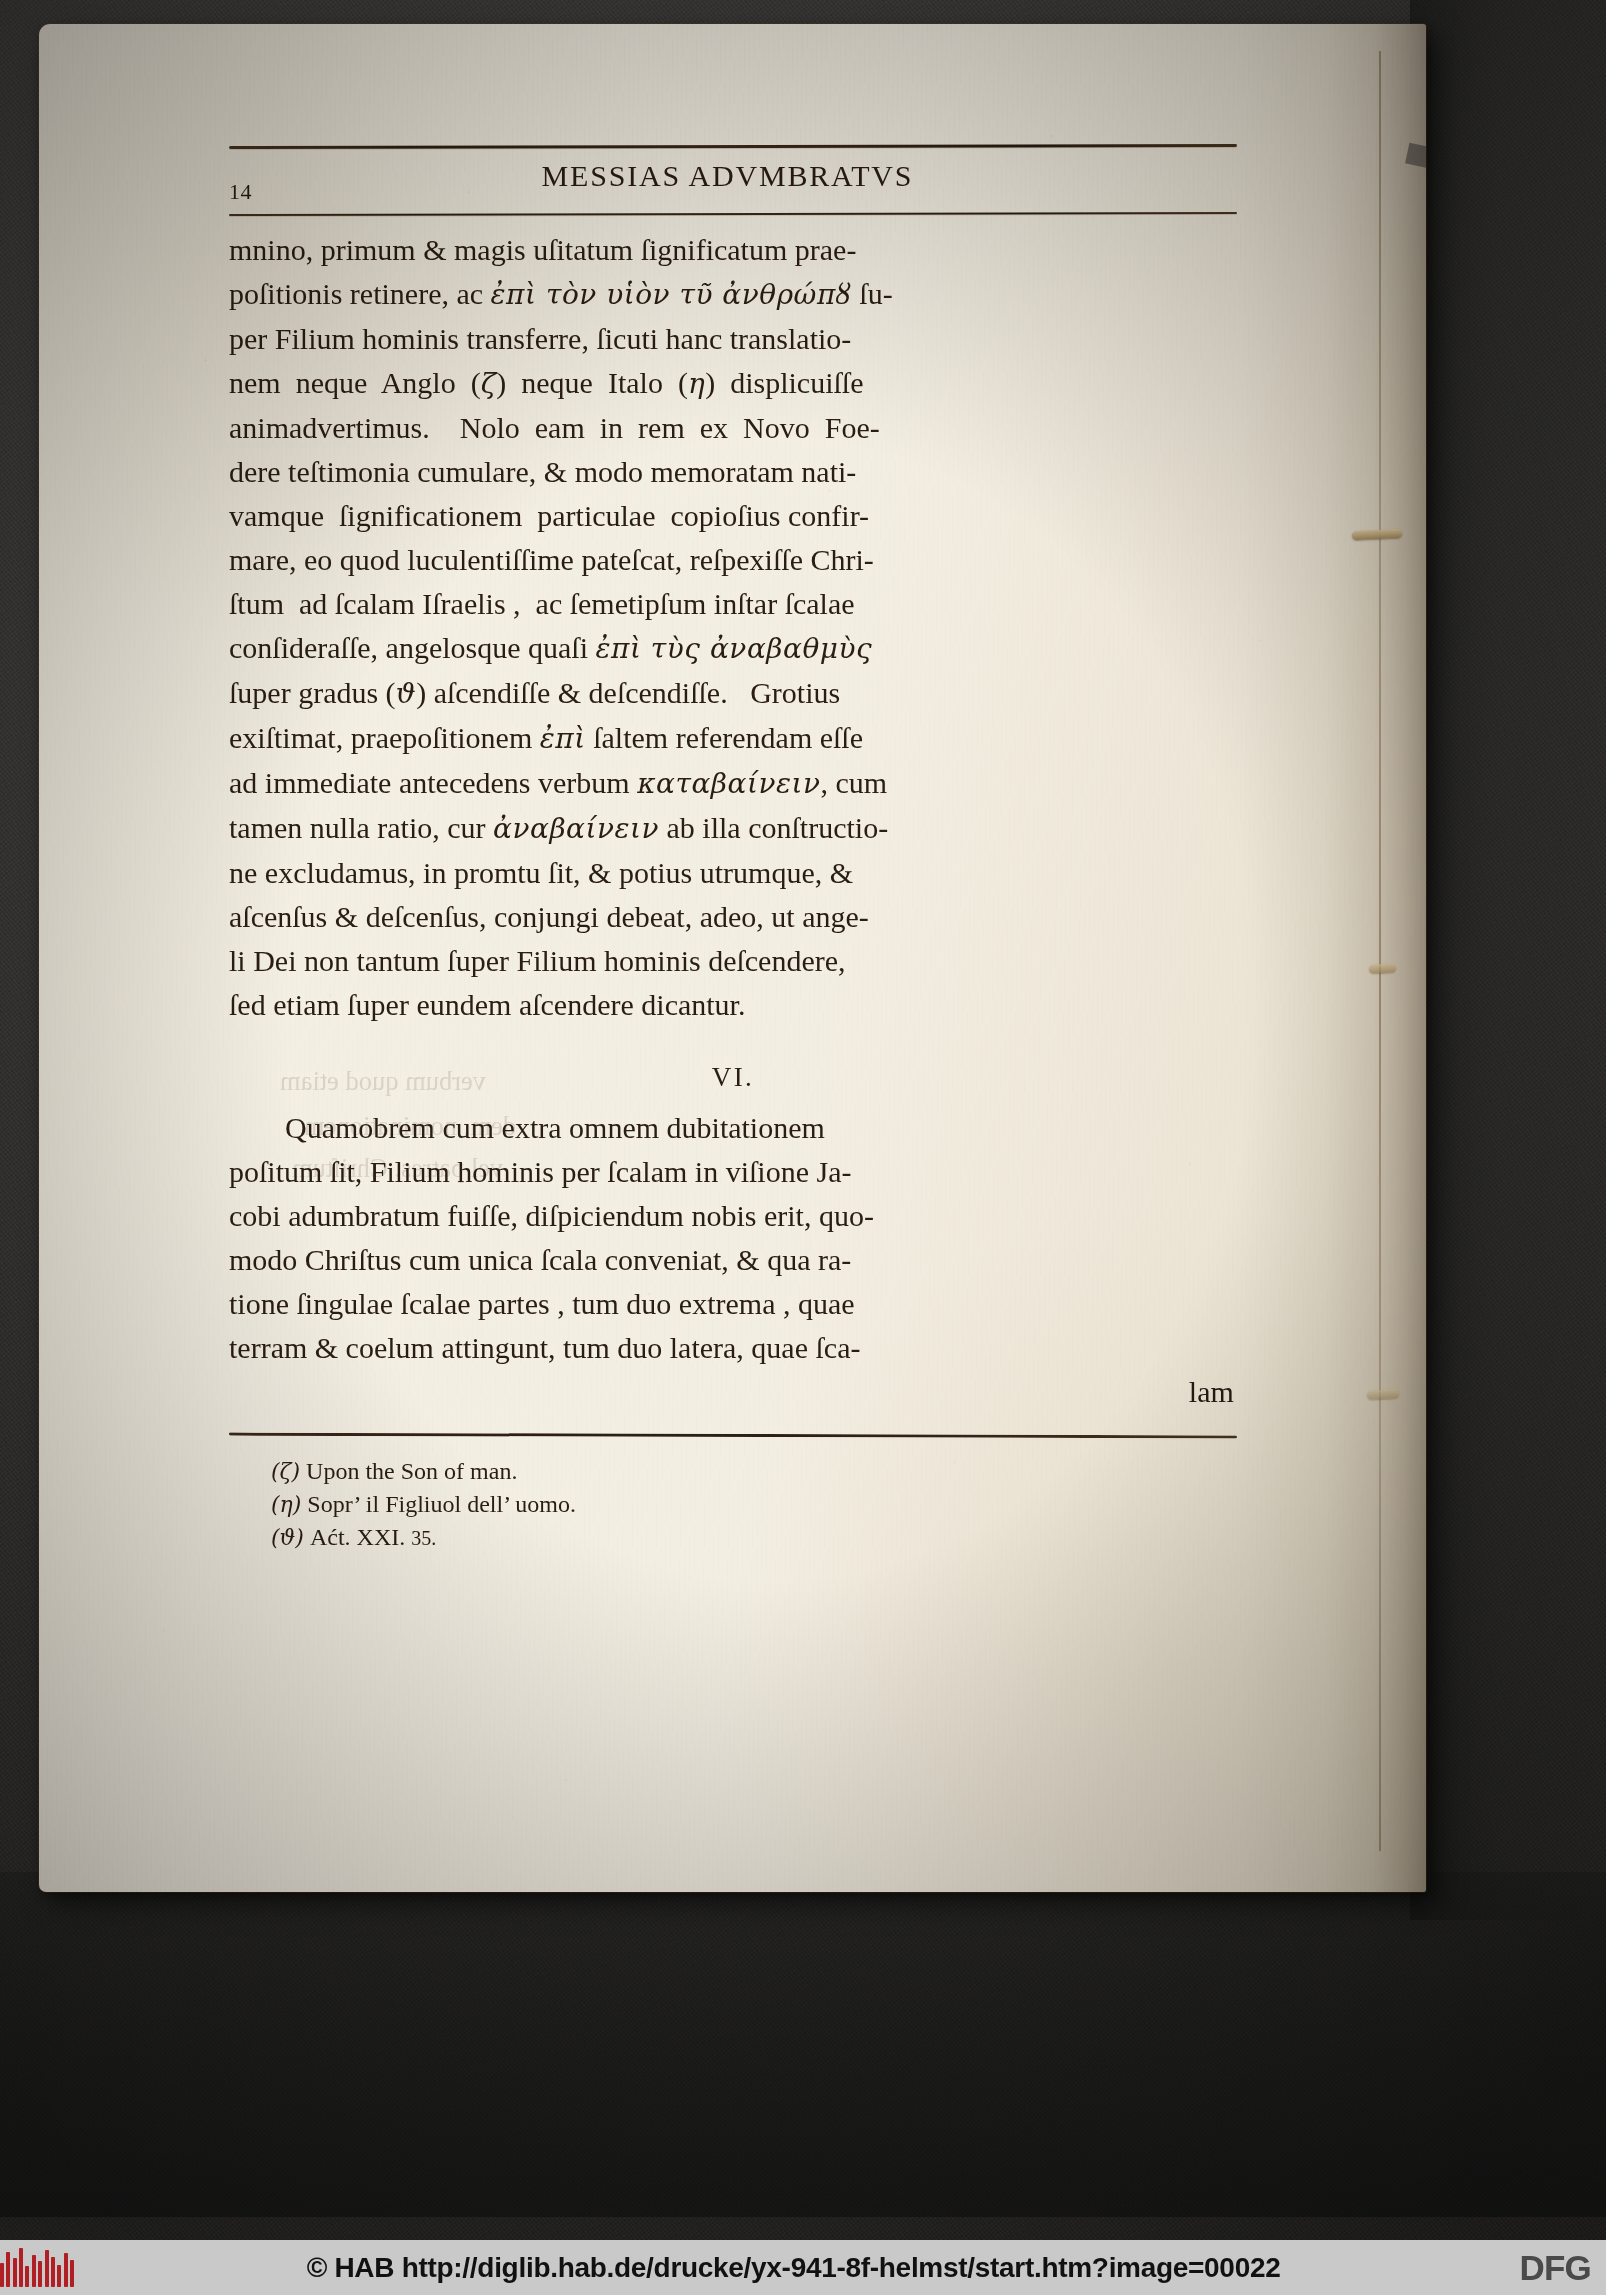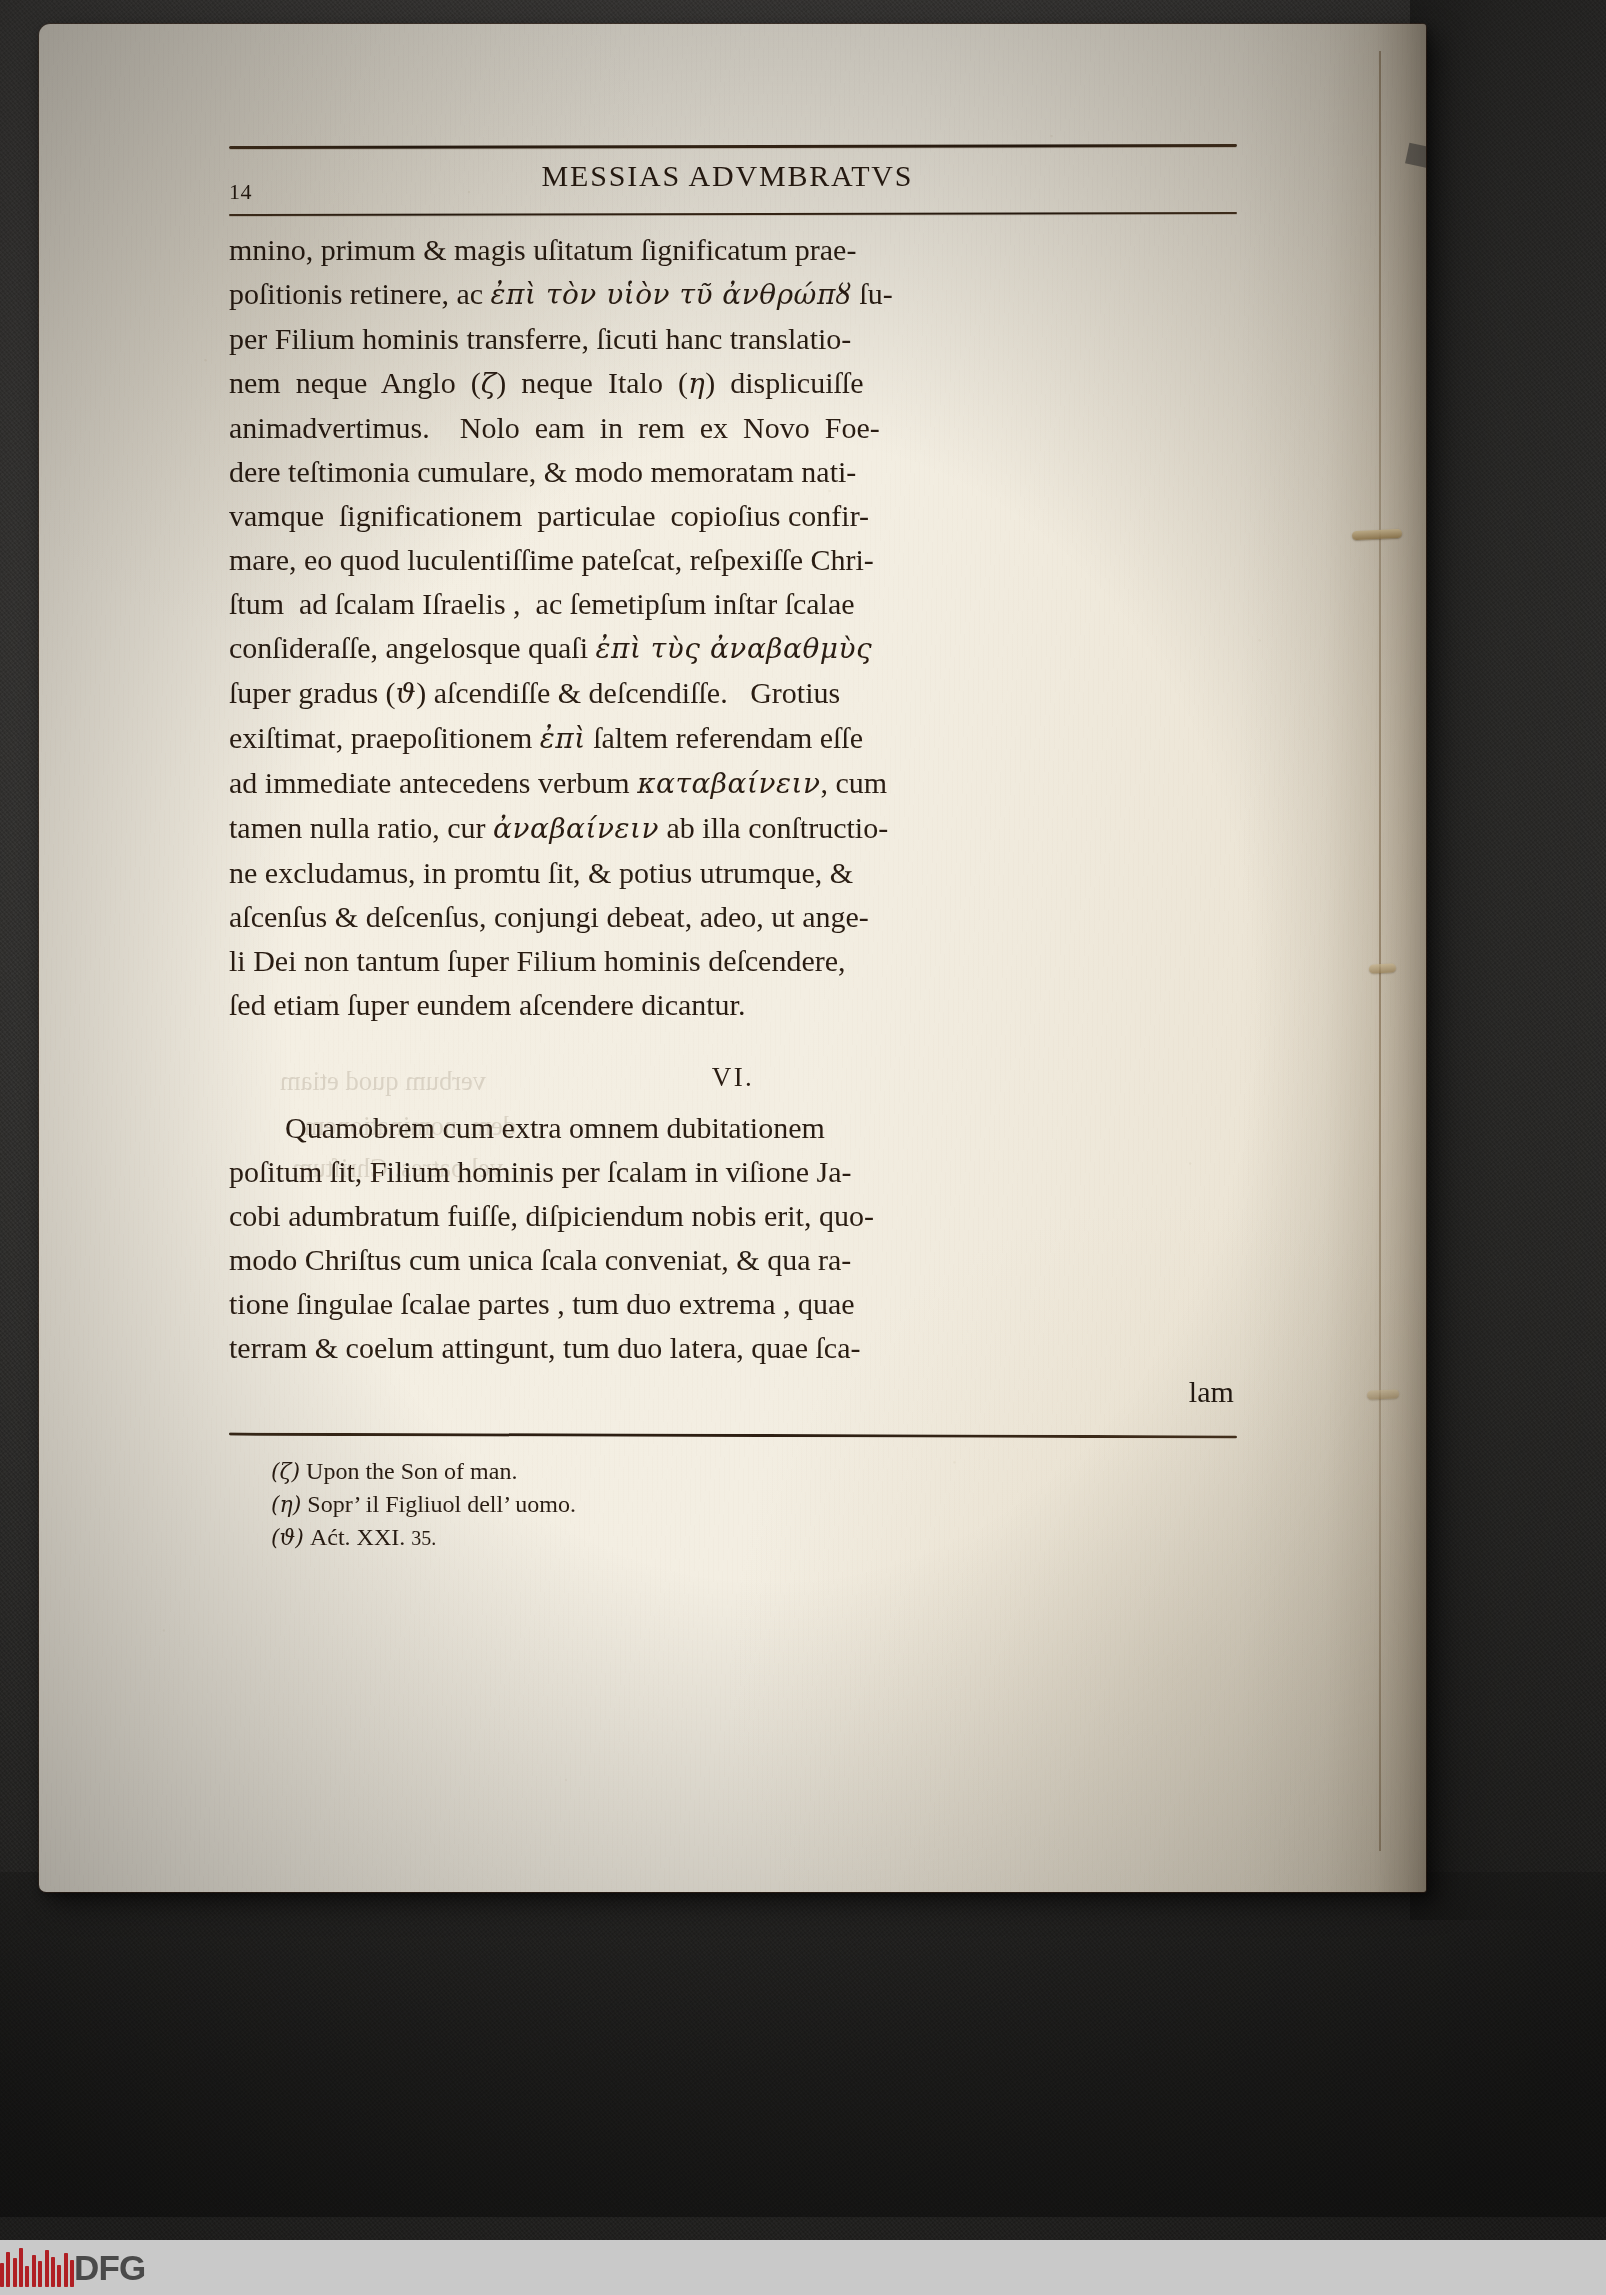--- a/index.html
+++ b/index.html
@@ -258,21 +258,21 @@
     font-family: "Liberation Sans", sans-serif;
     font-size: 28px;
     font-weight: 700;
     color: #111;
     letter-spacing: -0.3px;
     white-space: nowrap;
     padding-right: 6.4px;
   }
   .wm-dfg {
     flex: 0 0 auto;
-    padding-right: 1px;
+    padding-right: 16px;
     font-family: "Liberation Sans", sans-serif;
     font-size: 35px;
     font-weight: 700;
     color: #4a4a4a;
     letter-spacing: -0.8px;
   }
 </style>
 </head>
 <body>
 
@@ -370,17 +370,18 @@
           <i style="height: 21px; background: rgb(176, 31, 36);"></i>
           <i style="height: 32px; background: rgb(176, 31, 36);"></i>
           <i style="height: 26.5px; background: rgb(176, 31, 36);"></i>
           <i style="height: 37px; background: rgb(176, 31, 36);"></i>
           <i style="height: 30.5px; background: rgb(176, 31, 36);"></i>
           <i style="height: 22.5px; background: rgb(176, 31, 36);"></i>
           <i style="height: 34px; background: rgb(176, 31, 36);"></i>
           <i style="height: 27px; background: rgb(176, 31, 36);"></i>
         </div>
     </div>
+    <div class="wm-text">© HAB http://diglib.hab.de/drucke/yx-941-8f-helmst/start.htm?image=00022</div>
     <div class="wm-dfg">DFG</div>
   </div>
 
 </div>
 
 
 </body></html>

